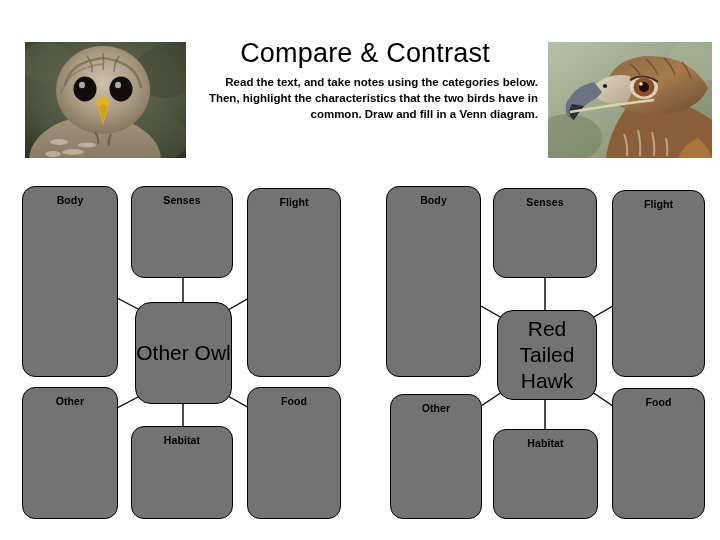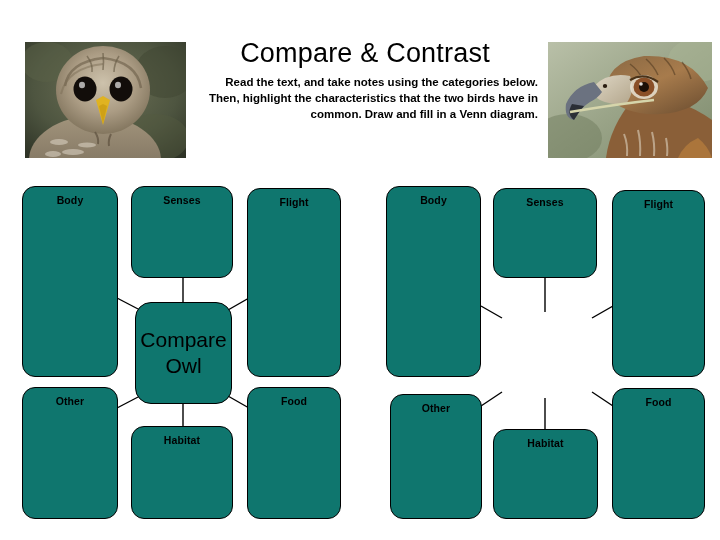--- a/index.html
+++ b/index.html
@@ -50,21 +50,21 @@
     background: #8d8b79;
   }
   .photo svg { display:block; width:100%; height:100%; }
 
   
   .node {
     position: absolute;
     box-sizing: border-box;
     border: 1.4px solid #000000;
     border-radius: 13px;
-    background: #0f766e;
+    background: #737373;
     z-index: 3;
   }
   .node .lbl {
     display: block;
     text-align: center;
     font-size: 10.5px;
     font-weight: bold;
     color: #000000;
     margin-top: 7px;
     letter-spacing: .1px;
@@ -241,21 +241,21 @@
 
   <div class="node" style="left:131px; top:174px; width:102px; height:92px;">
     <span class="lbl">Senses</span>
   </div>
 
   <div class="node" style="left:247px; top:176px; width:94px; height:189px;">
     <span class="lbl">Flight</span>
   </div>
 
   <div class="node center" style="left:135px; top:290px; width:97px; height:102px;">
-    <span class="lbl">Compare Owl</span>
+    <span class="lbl">Other Owl</span>
   </div>
 
   <div class="node" style="left:22px; top:375px; width:96px; height:132px;">
     <span class="lbl">Other</span>
   </div>
 
   <div class="node" style="left:247px; top:375px; width:94px; height:132px;">
     <span class="lbl">Food</span>
   </div>
 
@@ -268,20 +268,23 @@
   </div>
 
   <div class="node" style="left:493px; top:176px; width:104px; height:90px;">
     <span class="lbl">Senses</span>
   </div>
 
   <div class="node" style="left:612px; top:178px; width:93px; height:187px;">
     <span class="lbl">Flight</span>
   </div>
 
+  <div class="node center" style="left:497px; top:298px; width:100px; height:90px;">
+    <span class="lbl">Red Tailed Hawk</span>
+  </div>
 
   <div class="node" style="left:390px; top:382px; width:92px; height:125px;">
     <span class="lbl">Other</span>
   </div>
 
   <div class="node" style="left:612px; top:376px; width:93px; height:131px;">
     <span class="lbl">Food</span>
   </div>
 
   <div class="node" style="left:493px; top:417px; width:105px; height:90px;">

